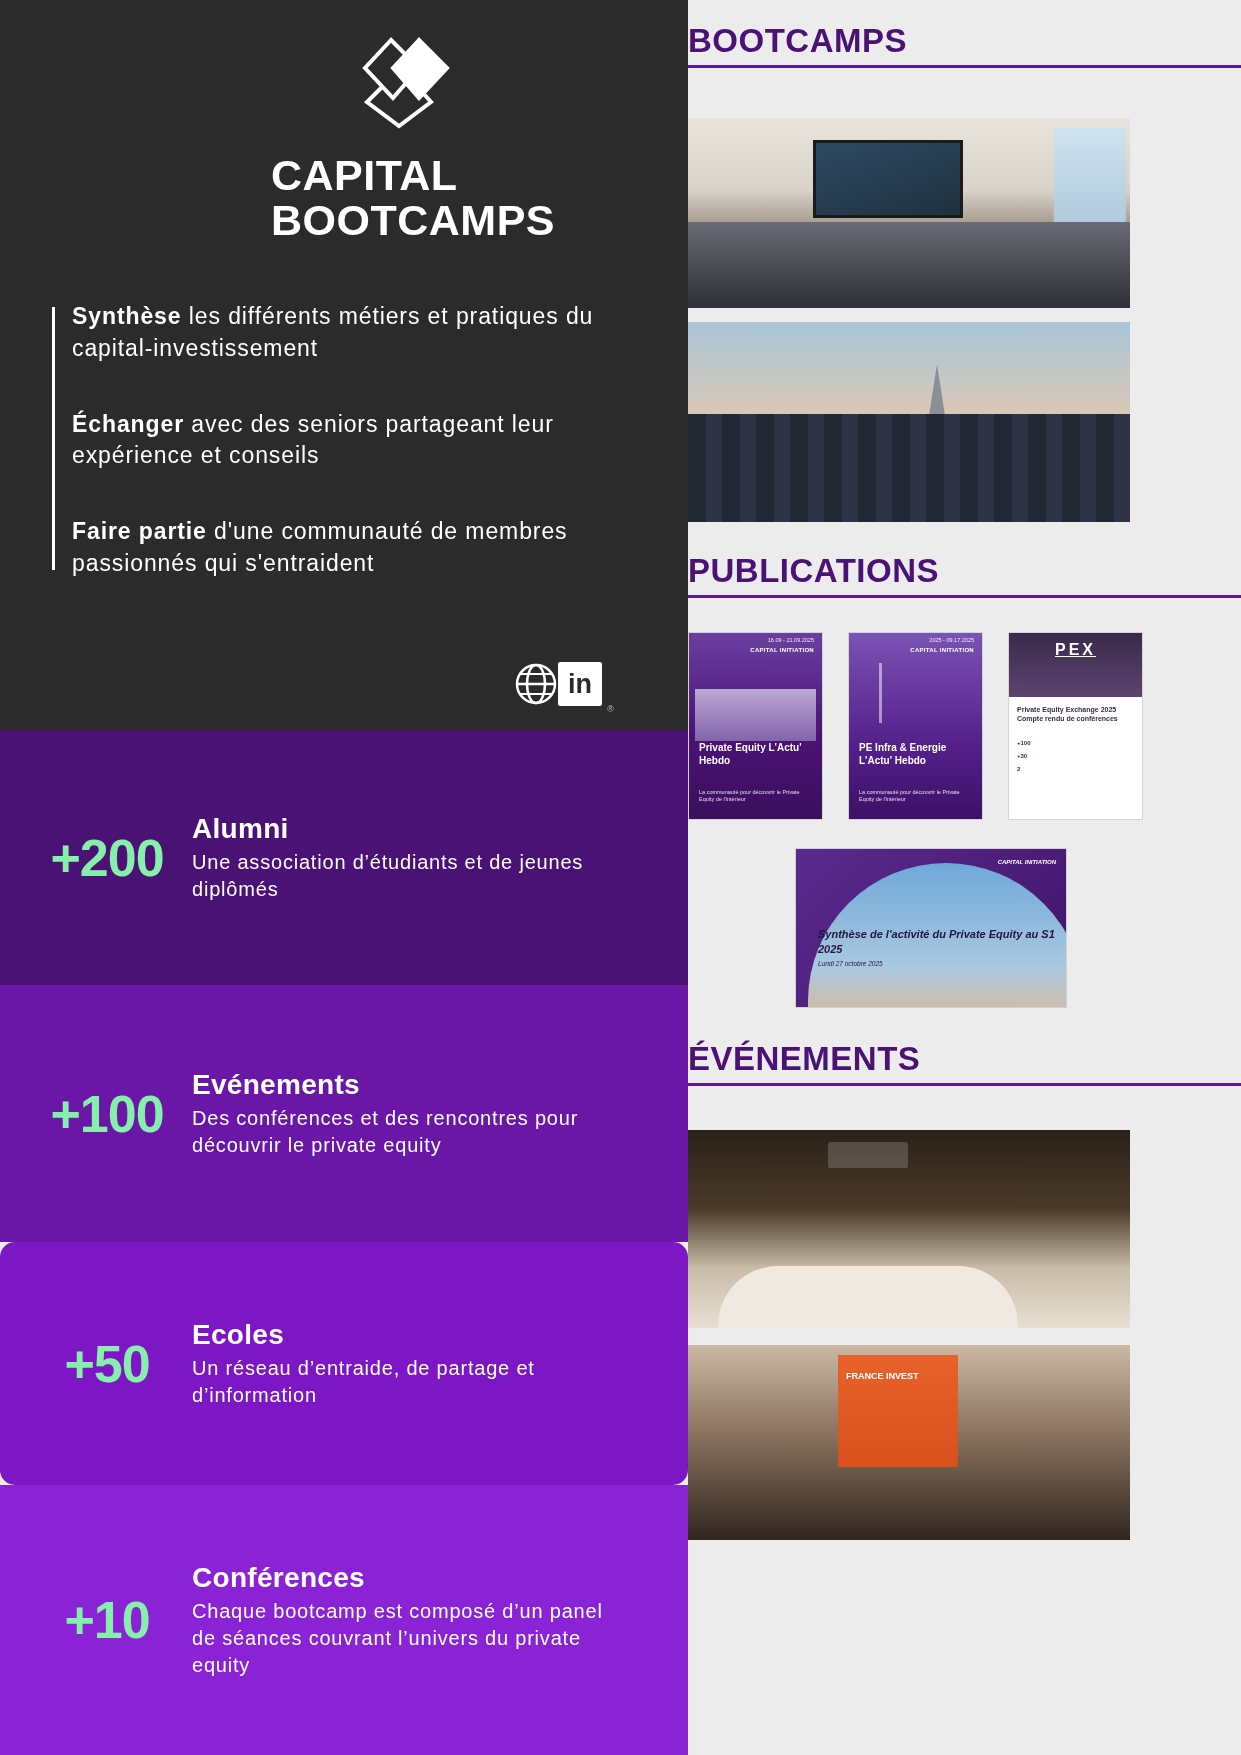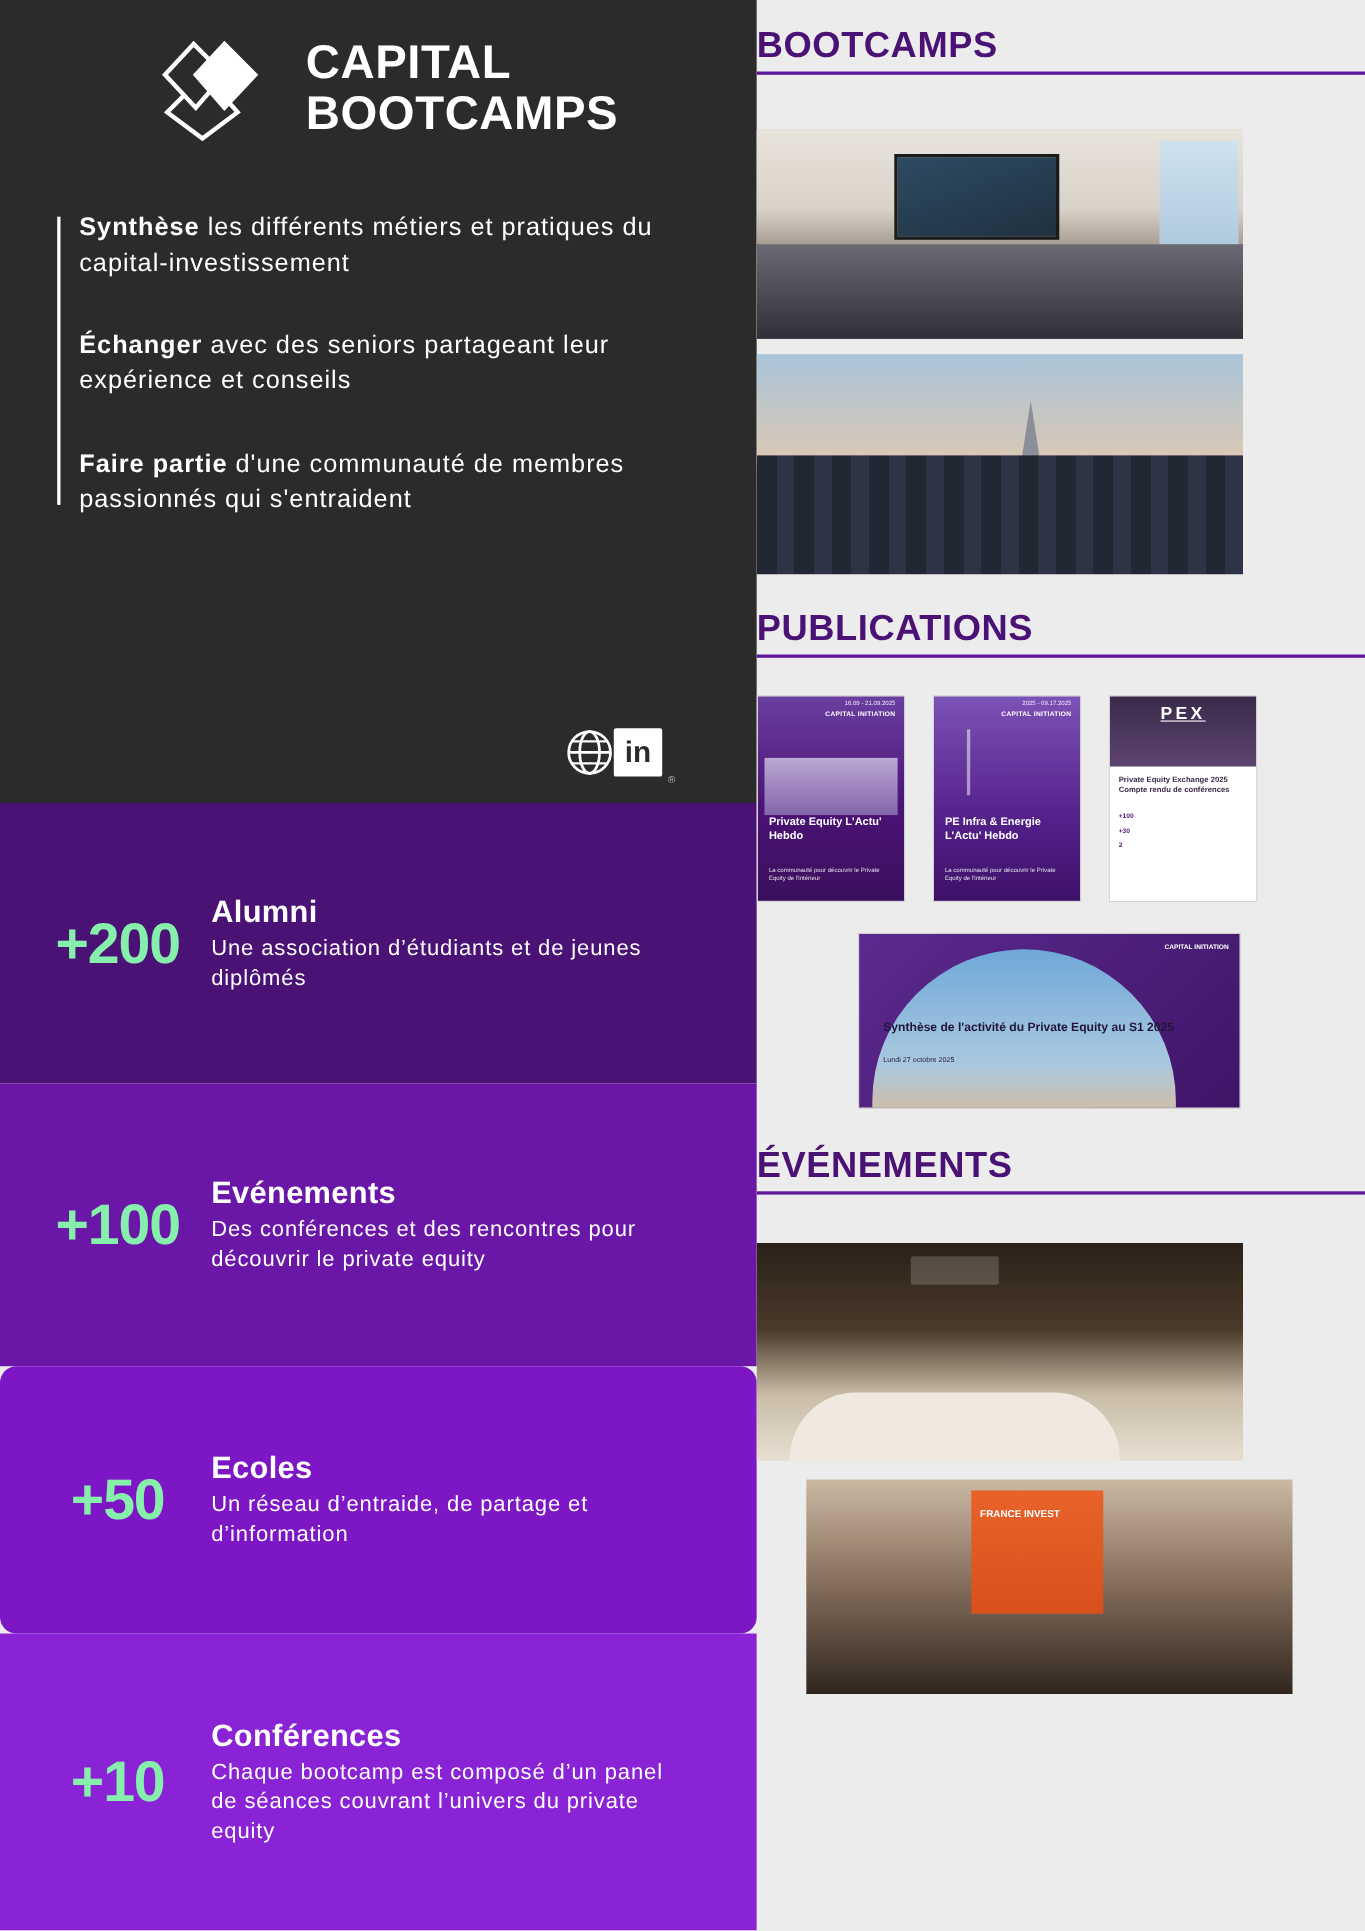--- a/index.html
+++ b/index.html
@@ -22,20 +22,21 @@
   }
   .hero {
     position: relative;
     width: 688px; height: 730px;
     background: #2b2b2b;
   }
   .logo-row {
     display: flex; align-items: center;
     padding: 28px 0 0 138px;
     gap: 20px;
+    flex-direction: column;
   }
   .logo-mark { width: 120px; height: 105px; flex: 0 0 auto; }
   .logo-text {
     color: #ffffff;
     font-weight: bold;
     font-size: 43px;
     line-height: 1.05;
     letter-spacing: 0.5px;
   }
   .bullets {
@@ -221,24 +222,24 @@
   .pub3 .pex-title {
     position: absolute; left: 8px; top: 8px; right: 8px;
     font-size: 7px; font-weight: bold; color: #3a2a4a; line-height: 1.3;
   }
   .pub3 .pex-stats {
     position: absolute; left: 8px; top: 40px;
     font-size: 6px; color: #4b1275; line-height: 2.2; font-weight: bold;
   }
 
   .pub-wide {
-    position: absolute; left: 92px; top: 848px; width: 348px; height: 160px;
+    position: absolute; left: 107px; top: 848px; width: 272px; height: 160px;
     background: linear-gradient(135deg,#5b2a8e 0%,#3f1468 100%);
     border: 1px solid #d0d0d0;
-    color: #fff; overflow: hidden;
+    color: #fff; overflow: hidden; font-style: italic;
   }
   .pub-wide .arc {
     position: absolute; left: 12px; top: 14px; width: 276px; height: 230px;
     border-radius: 140px 140px 0 0;
     background: linear-gradient(180deg,#6fa8d8 0%,#a9c8e0 45%,#cbbfae 62%,#9a8e80 100%);
   }
   .pub-wide .pw-title {
     position: absolute; left: 22px; top: 78px;
     font-size: 11px; font-weight: bold; line-height: 1.35; color: #20163a;
   }
@@ -260,21 +261,20 @@
     position: absolute; left: 140px; top: 12px; width: 80px; height: 26px;
     background: rgba(255,255,255,.18); border-radius: 2px;
   }
   .ph-event1 .tbl {
     position: absolute; left: 30px; bottom: 0; width: 300px; height: 62px;
     background: #efe9df; border-radius: 60px 60px 0 0;
   }
   .ph-event2 {
     position: absolute; left: 0; top: 1345px; width: 442px; height: 195px;
     background: linear-gradient(180deg,#cbb9a4 0%,#8a7360 45%,#30261f 100%);
-    margin-left: 45px;
   }
   .ph-event2 .banner {
     position: absolute; left: 150px; top: 10px; width: 120px; height: 112px;
     background: linear-gradient(180deg,#e8622a,#d8511d);
   }
   .ph-event2 .banner-tx {
     position: absolute; left: 158px; top: 26px;
     color: #fff; font-size: 9px; font-weight: bold; line-height: 1.3;
   }
 

